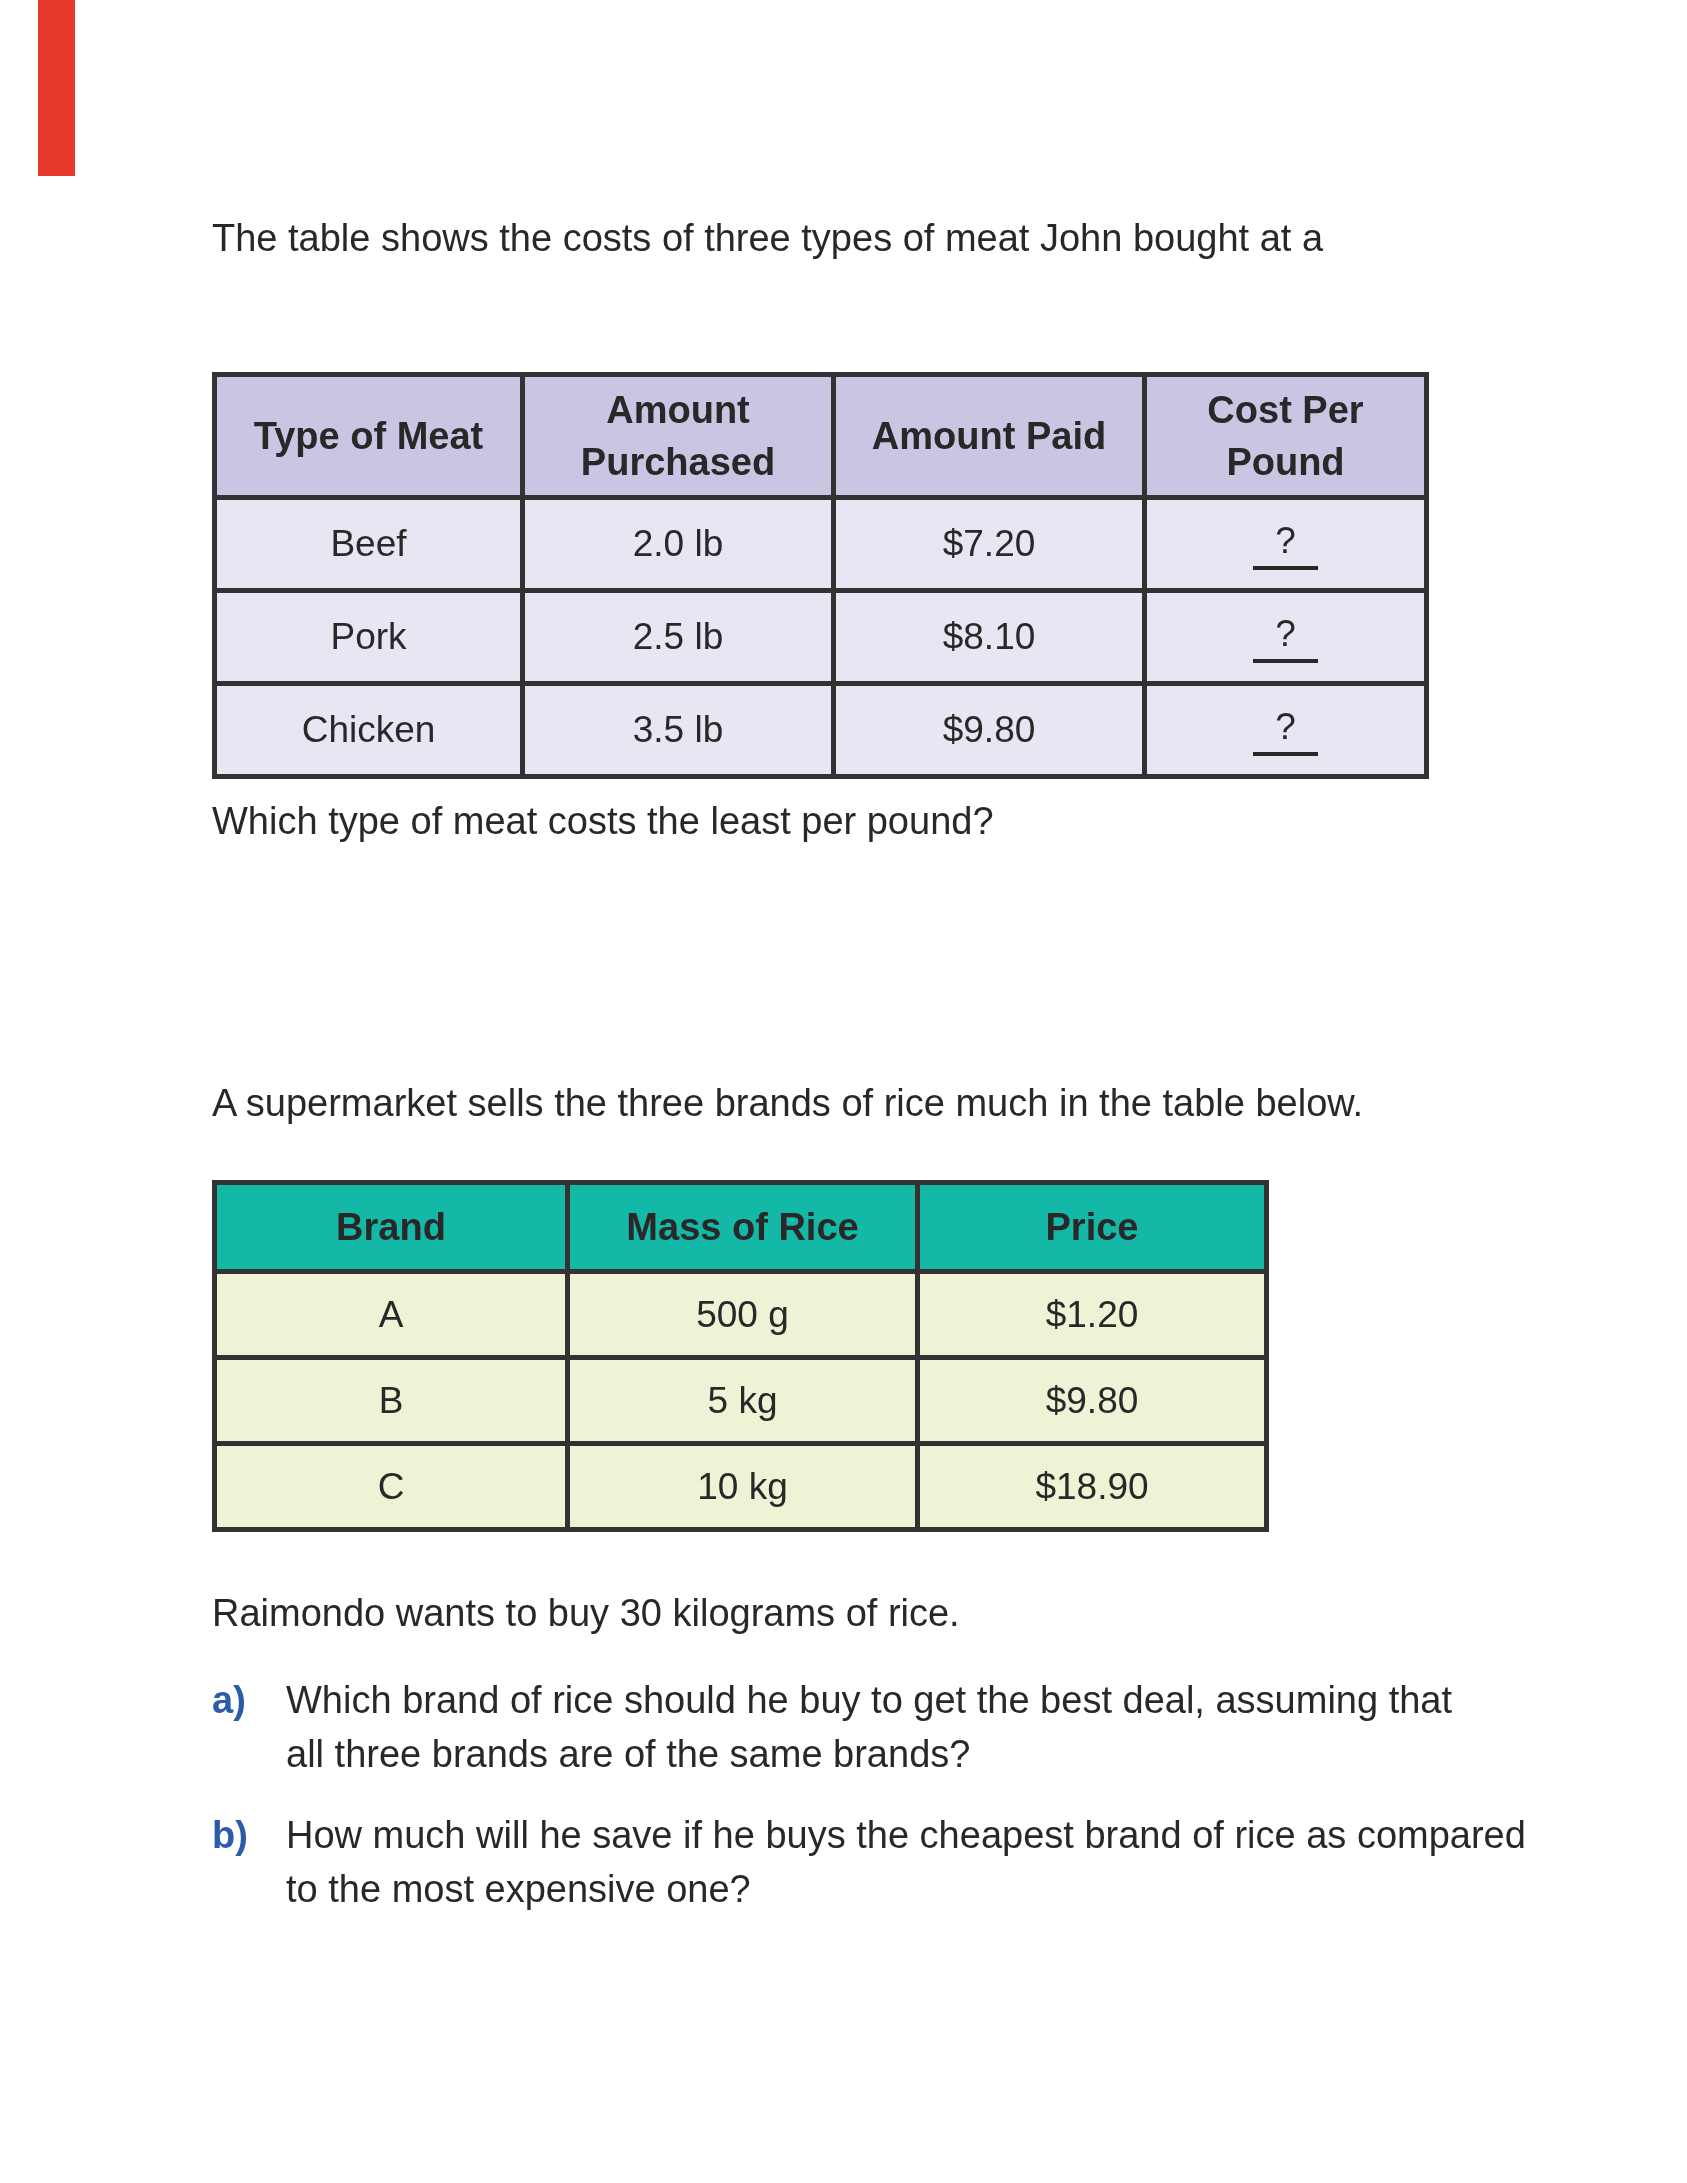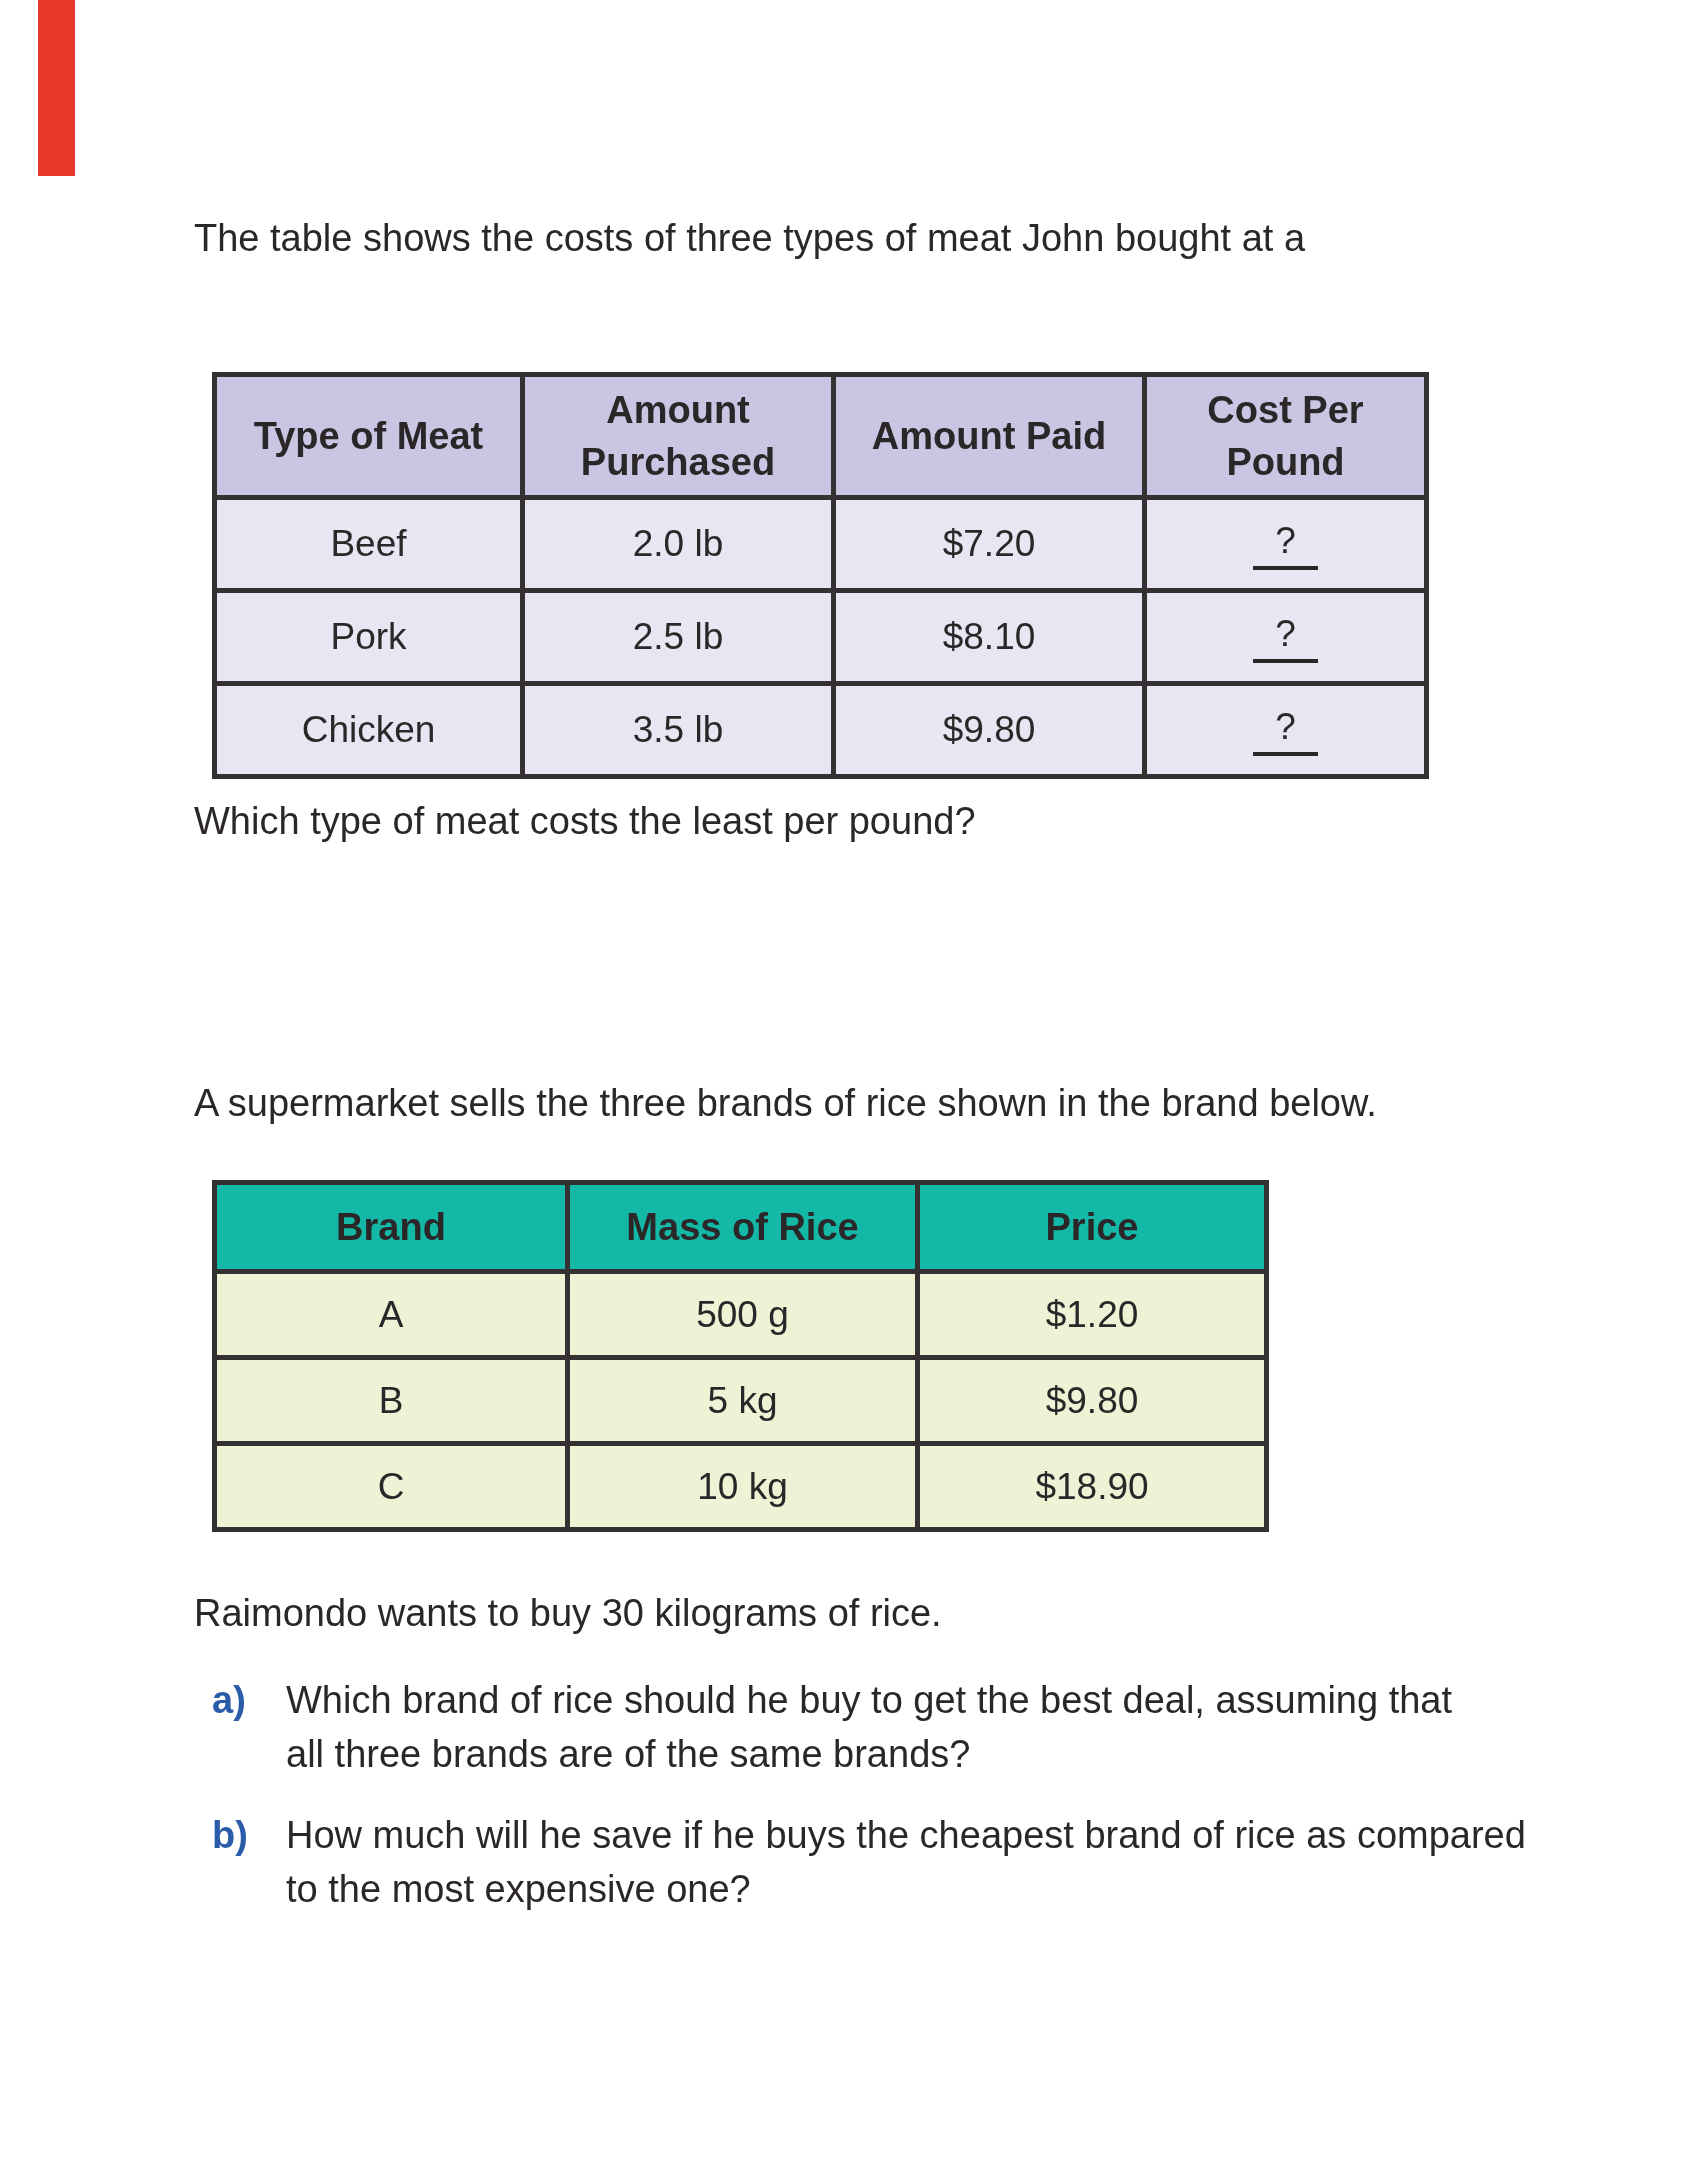--- a/index.html
+++ b/index.html
@@ -10,21 +10,21 @@
     background:#ffffff;
     overflow:hidden;
     font-family:"Liberation Sans","DejaVu Sans",sans-serif;
     color:#2b2728;
   }
   .edge-tab {
     position:absolute;
     left:38px; top:0; width:37px; height:176px;
     background:#e7392b;
   }
-  .para { position:absolute; left:194px; font-size:38px; font-weight:400; }
+  .para { position:absolute; left:212px; font-size:38px; font-weight:400; }
   .para .line { display:block; white-space:nowrap; line-height:58px; }
   .single { line-height:53px; white-space:nowrap; }
 
   table.grid {
     position:absolute;
     border-collapse:collapse;
     table-layout:fixed;
   }
   table.grid th, table.grid td {
     border:5.3px solid #353132;
@@ -116,21 +116,21 @@
         <td>Chicken</td>
         <td>3.5 lb</td>
         <td>$9.80</td>
         <td><span class="blank">?</span></td>
       </tr>
     </tbody>
   </table>
 
   <div class="para single" style="top:795px;text-align:center;">Which type of meat costs the least per pound?</div>
 
-  <div class="para single" style="top:1077px;">A supermarket sells the three brands of rice shown in the brand below.</div>
+  <div class="para single" style="top:1077px;">A supermarket sells the three brands of rice much in the table below.</div>
 
   <table class="grid rice">
     <colgroup>
       <col style="width:353px">
         <col style="width:350px">
         <col style="width:349px">
     </colgroup>
     <thead>
       <tr>
         <th>Brand</th>

